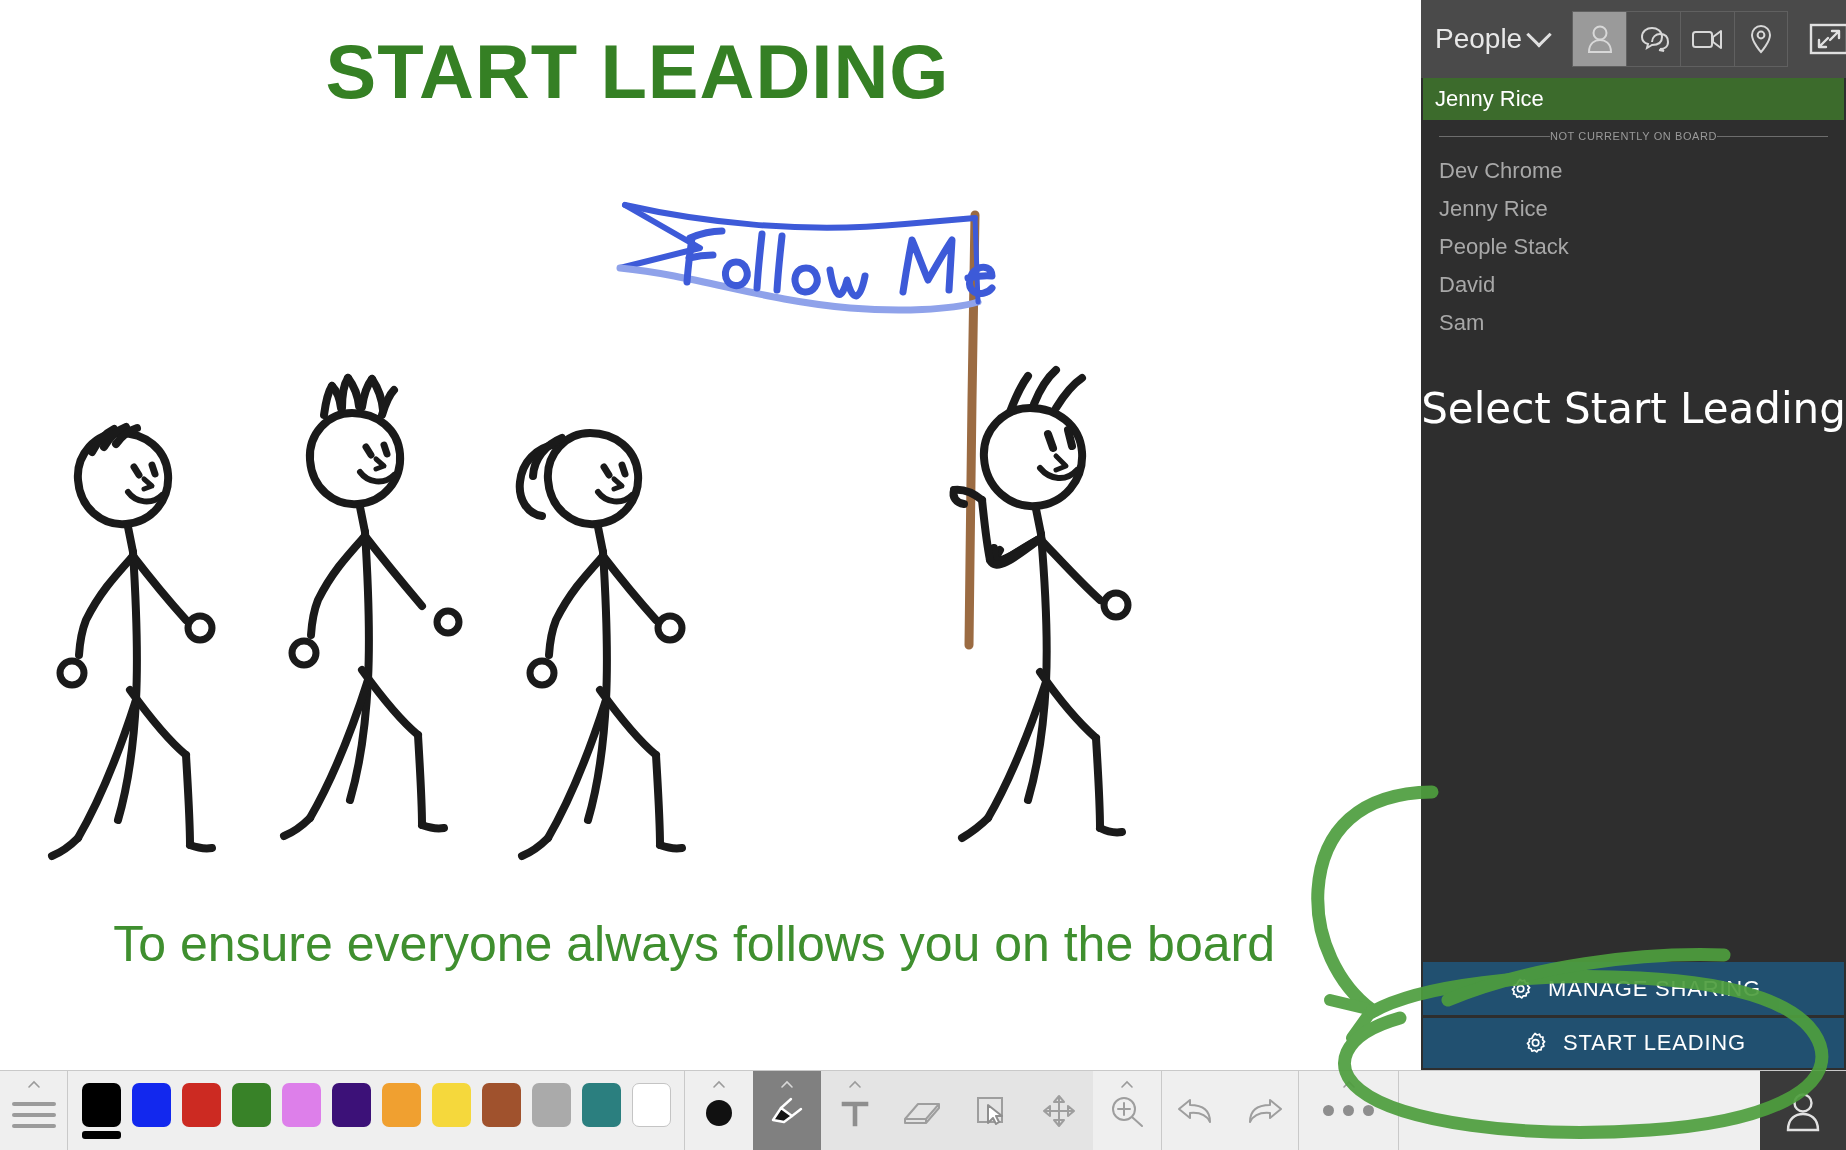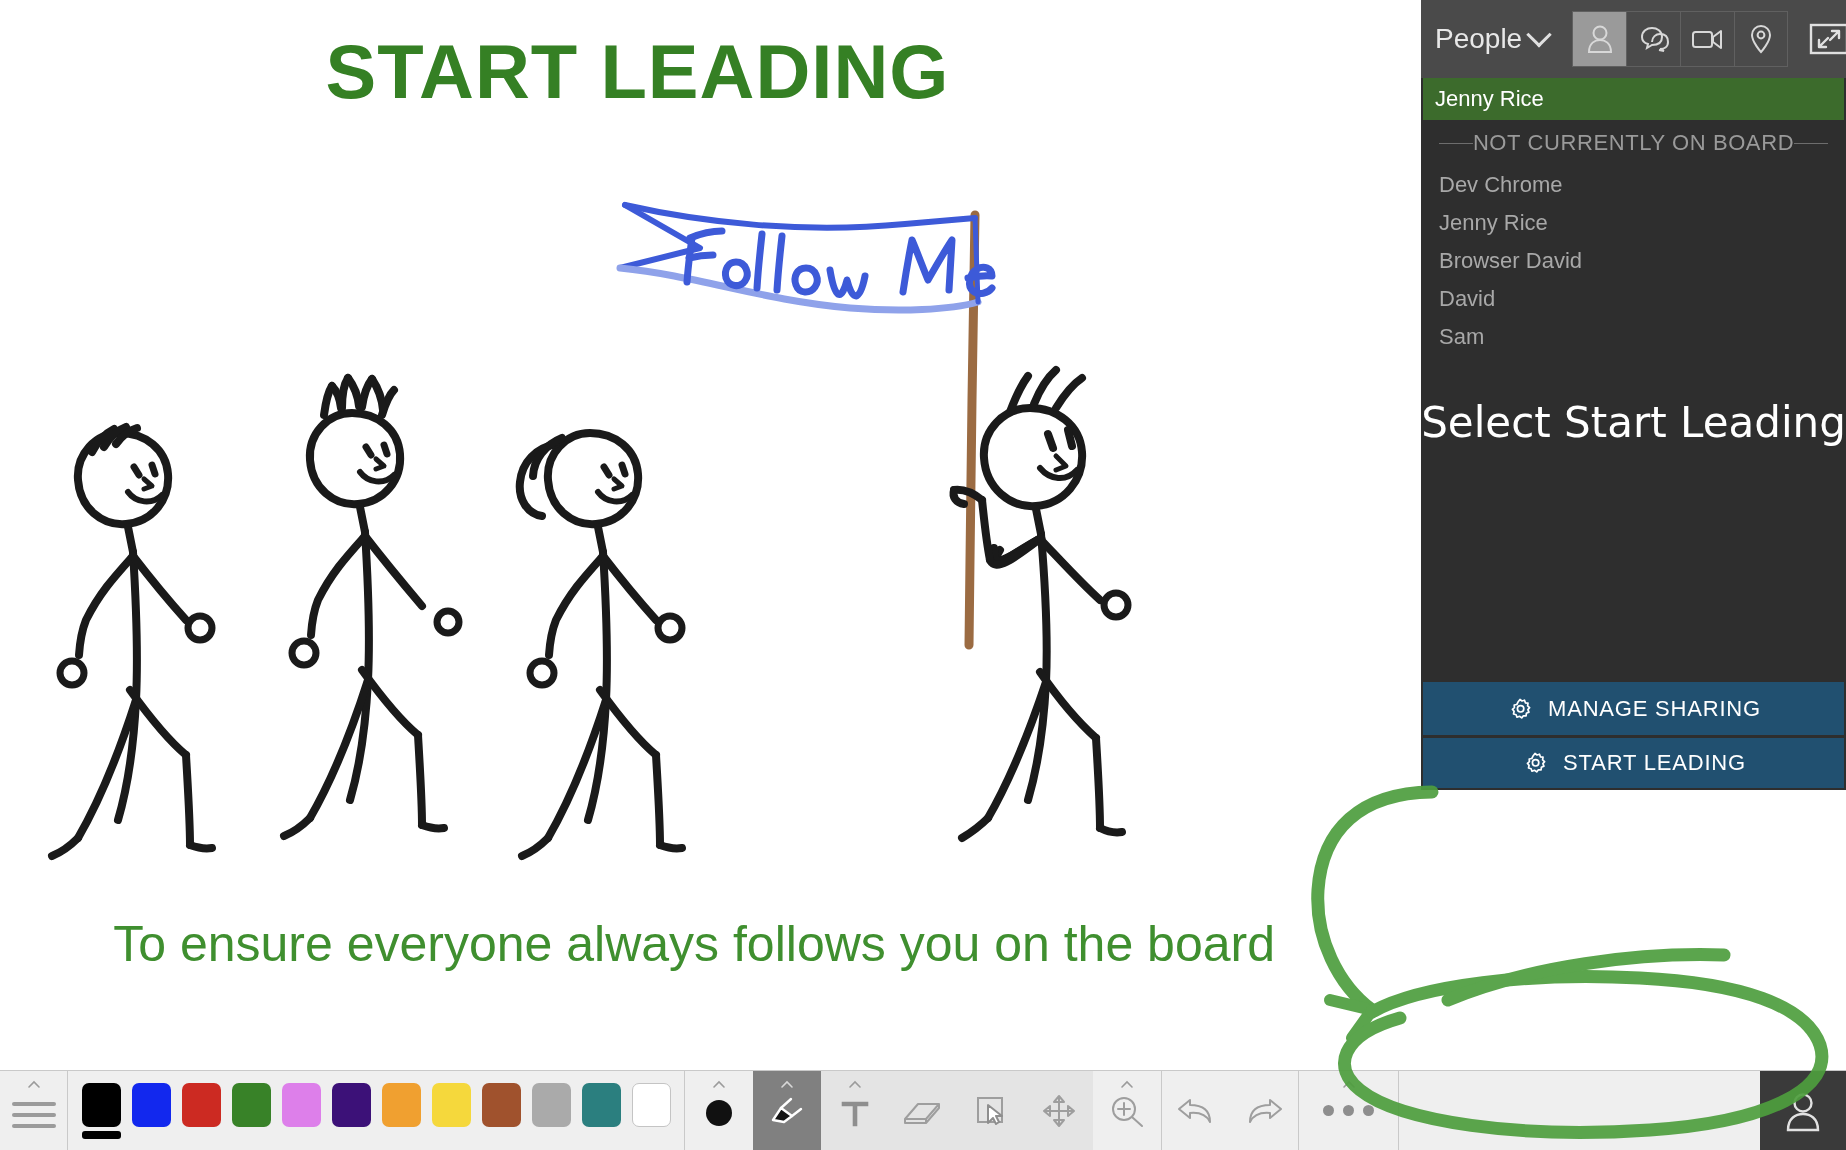--- a/index.html
+++ b/index.html
@@ -31,21 +31,21 @@
     text-align: right;
     color: #3f8f2f;
     font-size: 50px;
     font-family: "Liberation Sans", sans-serif;
   }
   #drawing { position: absolute; left: 0; top: 0; }
 
   
   #sidebar {
     position: absolute; right: 0; top: 0;
-    width: 425px; height: 790px;
+    width: 425px; height: 1070px;
     background: #2e2e2e;
     color: #dcdcdc;
     display: flex; flex-direction: column;
   }
   #sidebar-header {
     height: 78px;
     display: flex; align-items: center;
     padding: 0 12px 0 14px;
     background: #4a4a4a;
     flex: 0 0 auto;
@@ -85,21 +85,21 @@
     display: flex; align-items: center;
     padding-left: 12px;
     font-size: 22px;
     color: #ffffff;
     margin: 0 2px;
     flex: 0 0 auto;
   }
   #offboard-divider {
     display: flex; align-items: center; gap: 0;
     padding: 10px 18px 6px 18px;
-    color: #9a9a9a; font-size: 22px; letter-spacing: 0.6px;
+    color: #9a9a9a; font-size: 11px; letter-spacing: 0.6px;
     flex: 0 0 auto;
   }
   #offboard-divider .line { flex: 1; height: 1px; background: #6d6d6d; }
   #people-list { flex: 0 0 auto; padding-top: 4px; }
   .person-row {
     padding: 6px 18px;
     font-size: 22px;
     color: #a8a8a8;
     cursor: pointer;
   }
@@ -386,21 +386,21 @@
 
     <div id="offboard-divider">
       <span class="line"></span>
       <span>NOT CURRENTLY ON BOARD</span>
       <span class="line"></span>
     </div>
 
     <div id="people-list">
         <div class="person-row">Dev Chrome</div>
         <div class="person-row">Jenny Rice</div>
-        <div class="person-row">Browser David</div>
+        <div class="person-row">People Stack</div>
         <div class="person-row">David</div>
         <div class="person-row">Sam</div>
       </div>
 
     <div id="sidebar-spacer">
       <div id="annotation-note">Select Start Leading</div>
     </div>
 
     <div id="sidebar-actions">
       <div class="action-btn">

